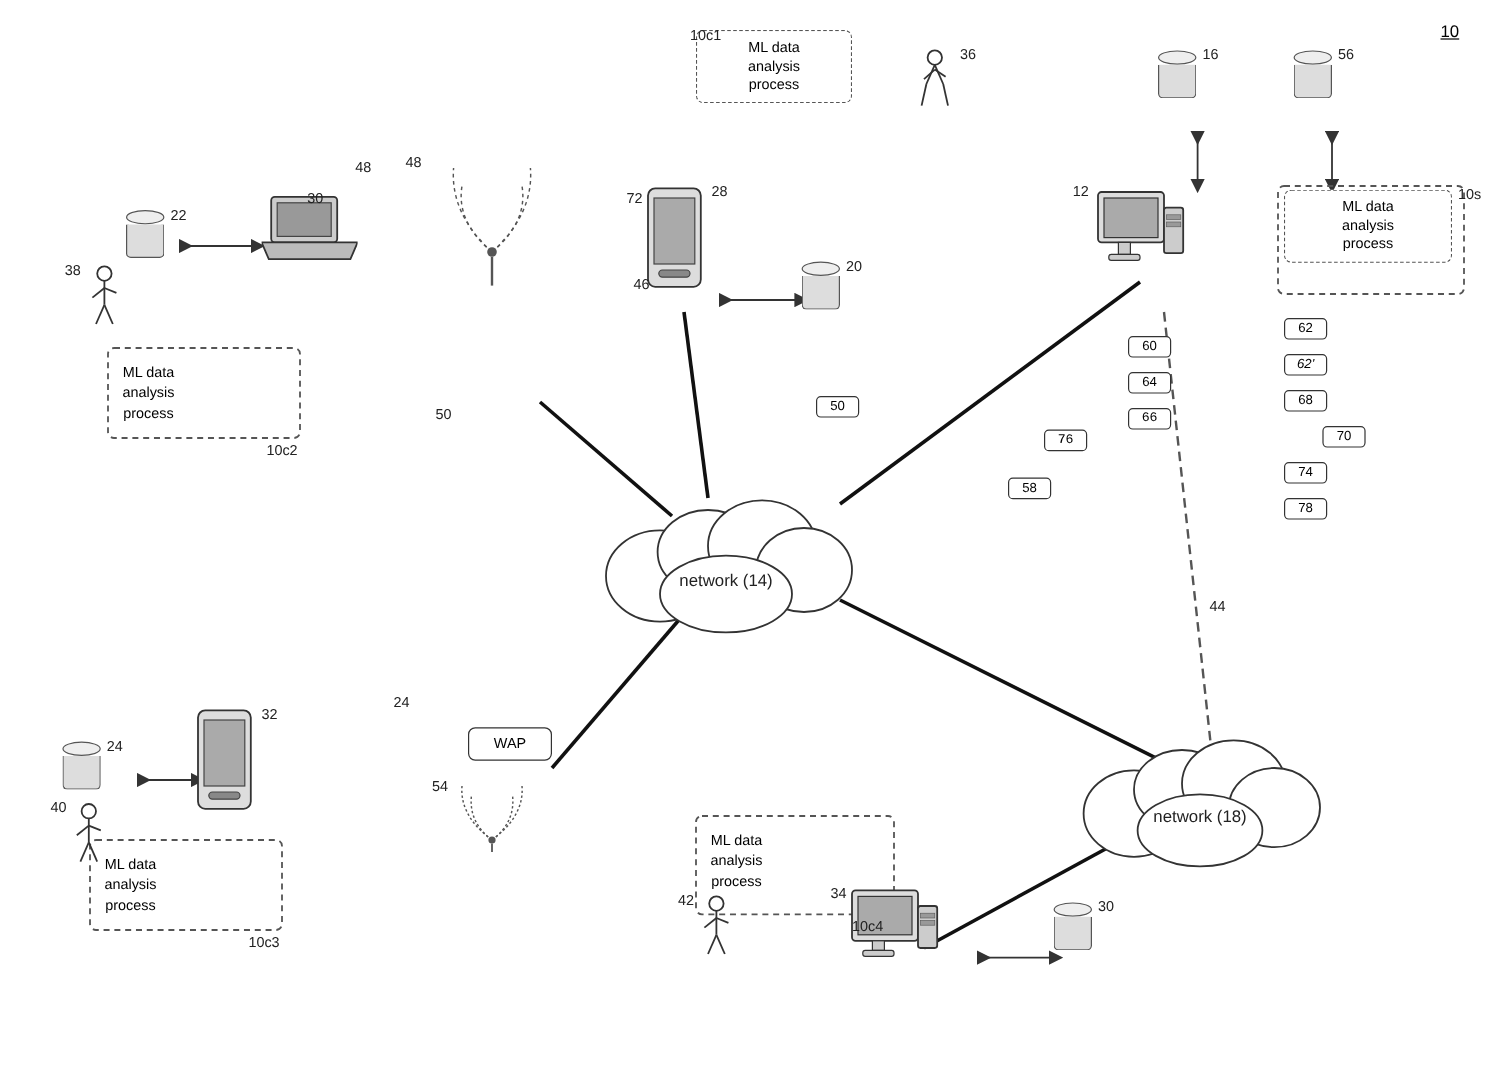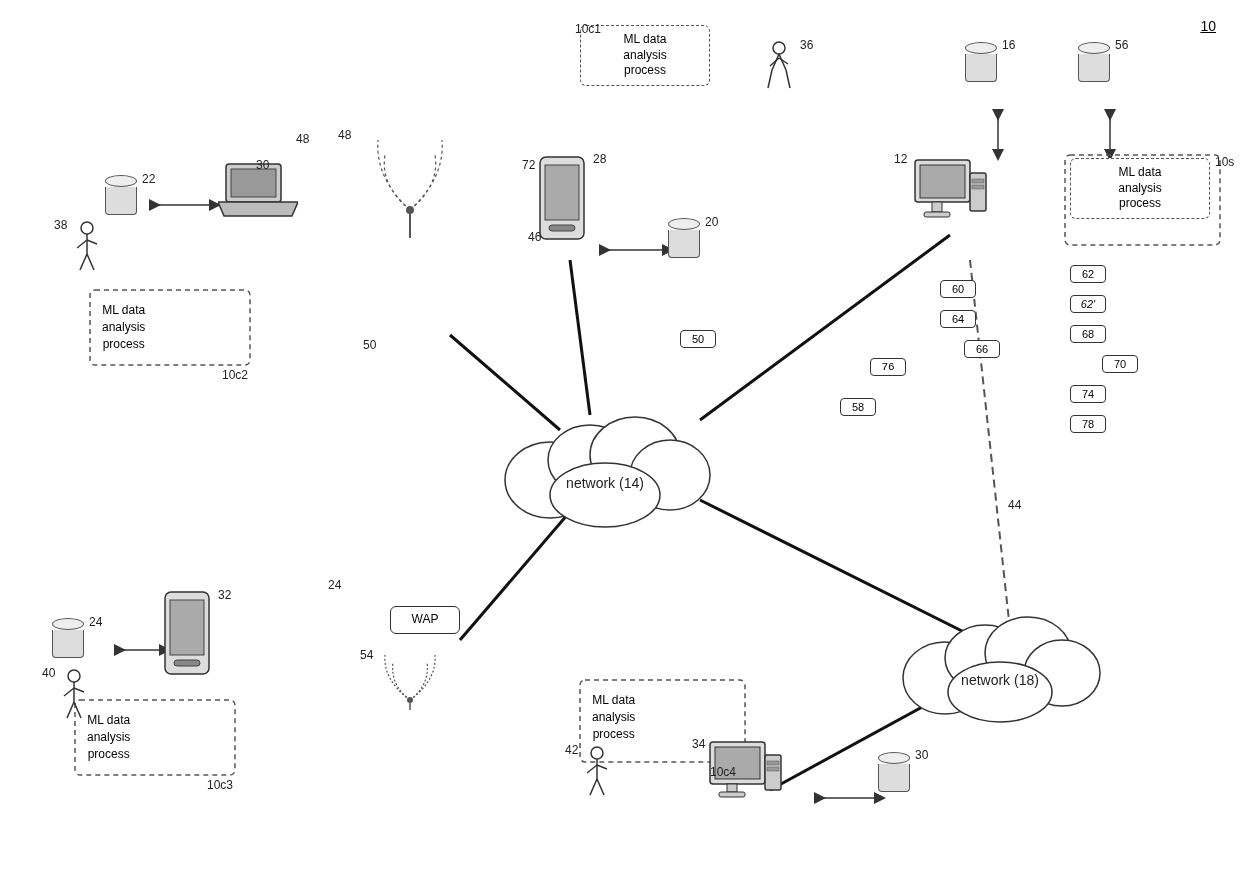--- a/index.html
+++ b/index.html
@@ -270,21 +270,21 @@
   <div class="node" style="top:415px; left:1070px;">
     <div class="small-box"><span>78</span></div>
   </div>
 
   <div class="node" style="top:280px; left:940px;">
     <div class="small-box"><span>60</span></div>
   </div>
   <div class="node" style="top:310px; left:940px;">
     <div class="small-box"><span>64</span></div>
   </div>
-  <div class="node" style="top:340px; left:964px;">
+  <div class="node" style="top:340px; left:940px;font-family:Liberation Mono, monospace;">
     <div class="small-box"><span>66</span></div>
   </div>
 
   <div class="node" style="top:358px; left:870px;font-family:Liberation Mono, monospace;">
     <div class="small-box"><span>76</span></div>
   </div>
 
   <div class="node" style="top:398px; left:840px;">
     <div class="small-box"><span>58</span></div>
   </div>

